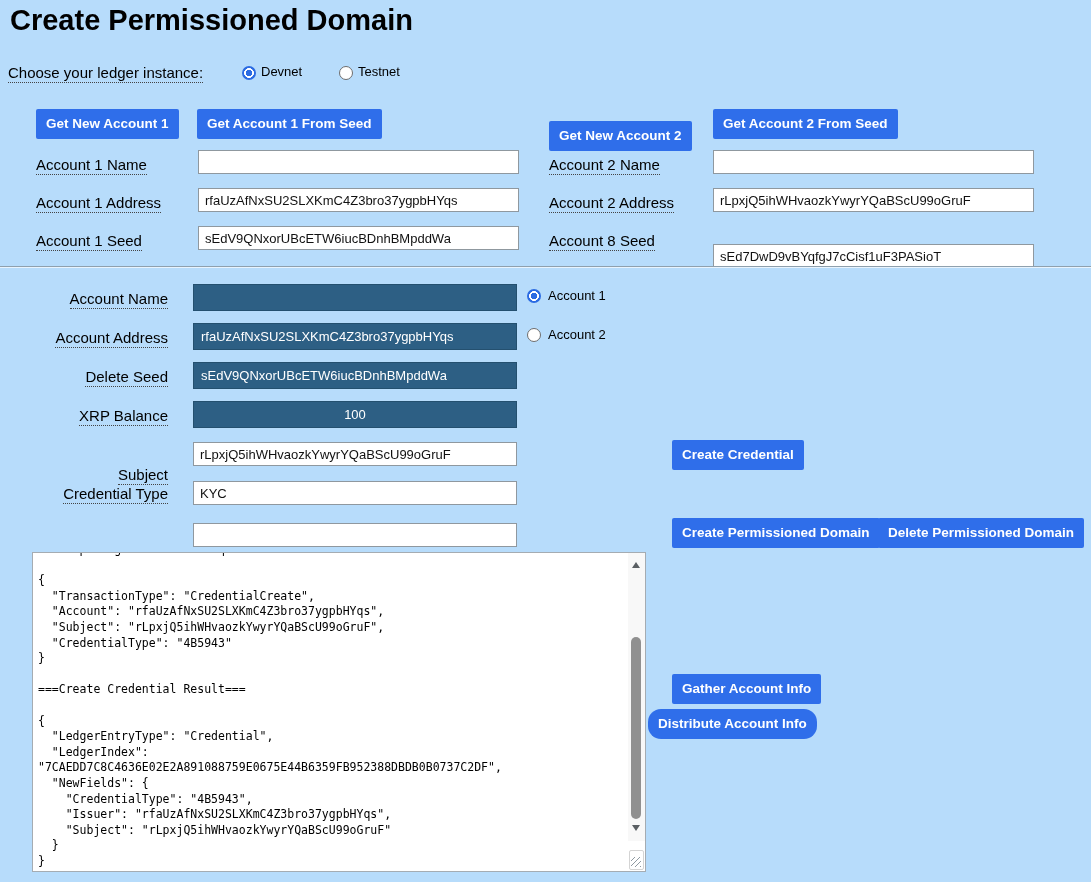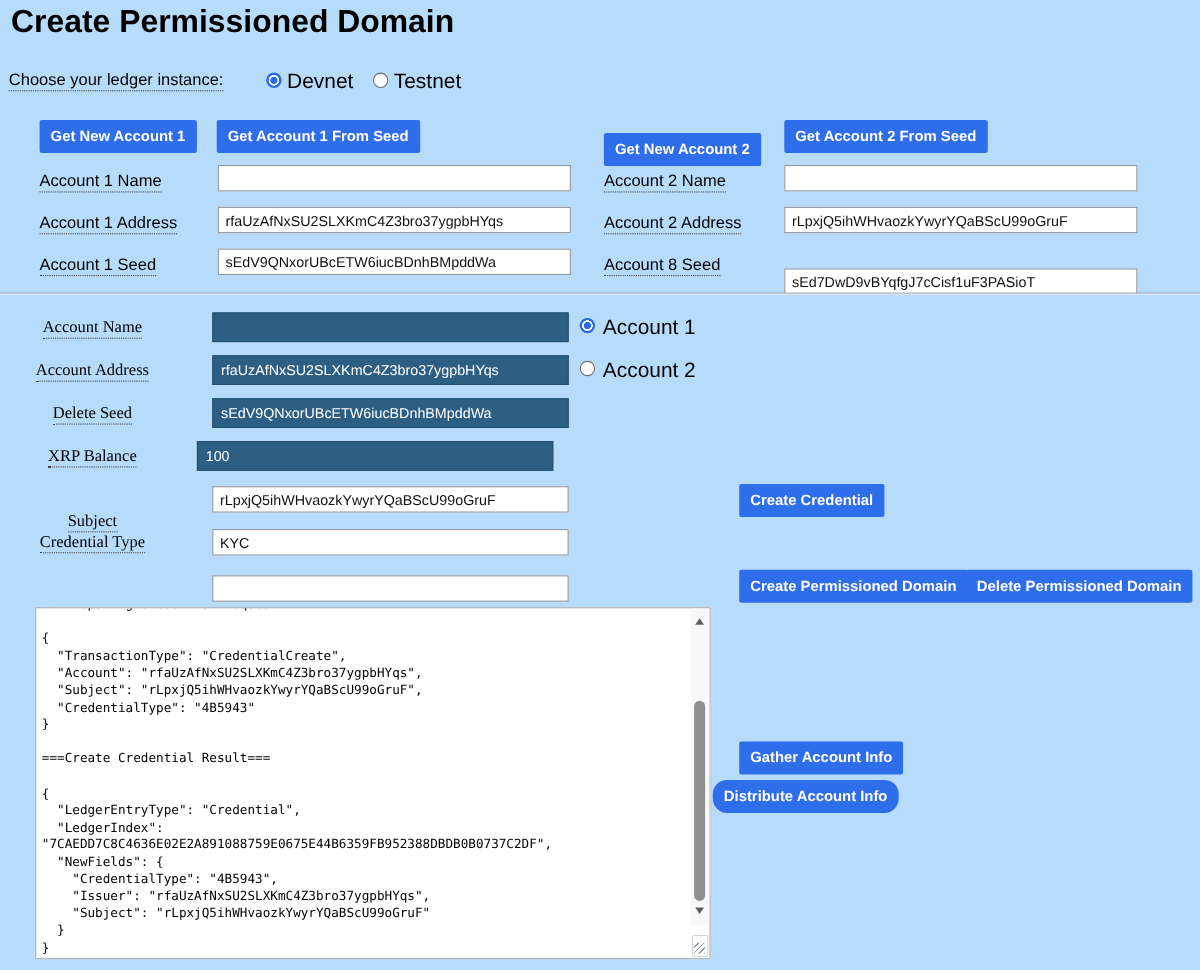--- a/index.html
+++ b/index.html
@@ -10,21 +10,21 @@
     font-family:"Liberation Sans", sans-serif;
     position:relative; overflow:hidden;
   }
   h1.title {
     position:absolute; left:10px; top:4px; margin:0;
     font-size:29px; font-weight:bold; color:#000;
     font-family:"Liberation Sans", sans-serif;
   }
   .lbl { position:absolute; font-size:15px; color:#000; white-space:nowrap; }
   .dotted { border-bottom:1px dotted #444; padding-bottom:1px; }
-  .mlbl { position:absolute; left:0; width:168px; text-align:center; font-size:15px; color:#000; white-space:nowrap;font-family:Liberation Serif, serif; }
+  .mlbl { position:absolute; left:0; width:168px; text-align:right; font-size:15px; color:#000; white-space:nowrap; }
   .btn {
     position:absolute; height:30px; line-height:26px; padding:0 10px;
     background:#2f6eea; color:#fff; border:none; border-radius:2px;
     font-family:"Liberation Sans", sans-serif; font-size:13.5px; font-weight:bold;
     white-space:nowrap; cursor:pointer;
   }
   .in-w {
     position:absolute; width:321px; height:24px;
     background:#fff; border:1px solid #8f989f;
     font-family:"Liberation Sans", sans-serif; font-size:13px; color:#111;
@@ -38,21 +38,21 @@
     padding:0 7px;
   }
   .radio {
     position:absolute; width:14px; height:14px; border-radius:50%;
     background:#fff; border:1px solid #6e6e6e;
   }
   .radio.sel {
     border:none;
     background:radial-gradient(circle at 50% 50%, #2b6be2 0 3px, #ffffff 3.5px 4.7px, #2b6be2 5px 7px);
   }
-  .rlbl { position:absolute; font-size:19px; color:#000; white-space:nowrap; }
+  .rlbl { position:absolute; font-size:13px; color:#000; white-space:nowrap; }
   .divider {
     position:absolute; left:0; top:266px; width:1091px; height:0;
     border-top:1px solid #8fa0ad; border-bottom:1px solid #e8f4fe;
   }
   .resultbox {
     position:absolute; left:32px; top:552px; width:614px; height:320px;
     background:#fff; border:1px solid #a5acb2; overflow:hidden;
   }
   .resultbox pre {
     margin:0; position:absolute; left:5px; top:-11px; right:18px;
@@ -129,21 +129,21 @@
   <div class="mlbl" style="top:290px;"><span class="dotted">Account Name</span></div>
   <input class="in-d" style="left: 193px; top: 284px;" value="">
 
   <div class="mlbl" style="top:329px;"><span class="dotted">Account Address</span></div>
   <input class="in-d" style="left: 193px; top: 323px;" value="rfaUzAfNxSU2SLXKmC4Z3bro37ygpbHYqs">
 
   <div class="mlbl" style="top:368px;"><span class="dotted">Delete Seed</span></div>
   <input class="in-d" style="left: 193px; top: 362px;" value="sEdV9QNxorUBcETW6iucBDnhBMpddWa">
 
   <div class="mlbl" style="top:407px;"><span class="dotted">XRP Balance</span></div>
-  <input class="in-d" style="left: 179px; top: 401px;" value="100">
+  <input class="in-d" style="left: 193px; top: 401px; text-align: center;" value="100">
 
   <span class="radio sel" style="left:527px; top:289px;"></span>
   <span class="rlbl" style="left:548px; top:288px;">Account 1</span>
   <span class="radio" style="left:527px; top:328px;"></span>
   <span class="rlbl" style="left:548px; top:327px;">Account 2</span>
 
   <div class="mlbl" style="top:466px;"><span class="dotted">Subject</span></div>
   <input class="in-w mid" style="left: 193px; top: 442px;" value="rLpxjQ5ihWHvaozkYwyrYQaBScU99oGruF">
 
   <div class="mlbl" style="top:485px;"><span class="dotted">Credential Type</span></div>

